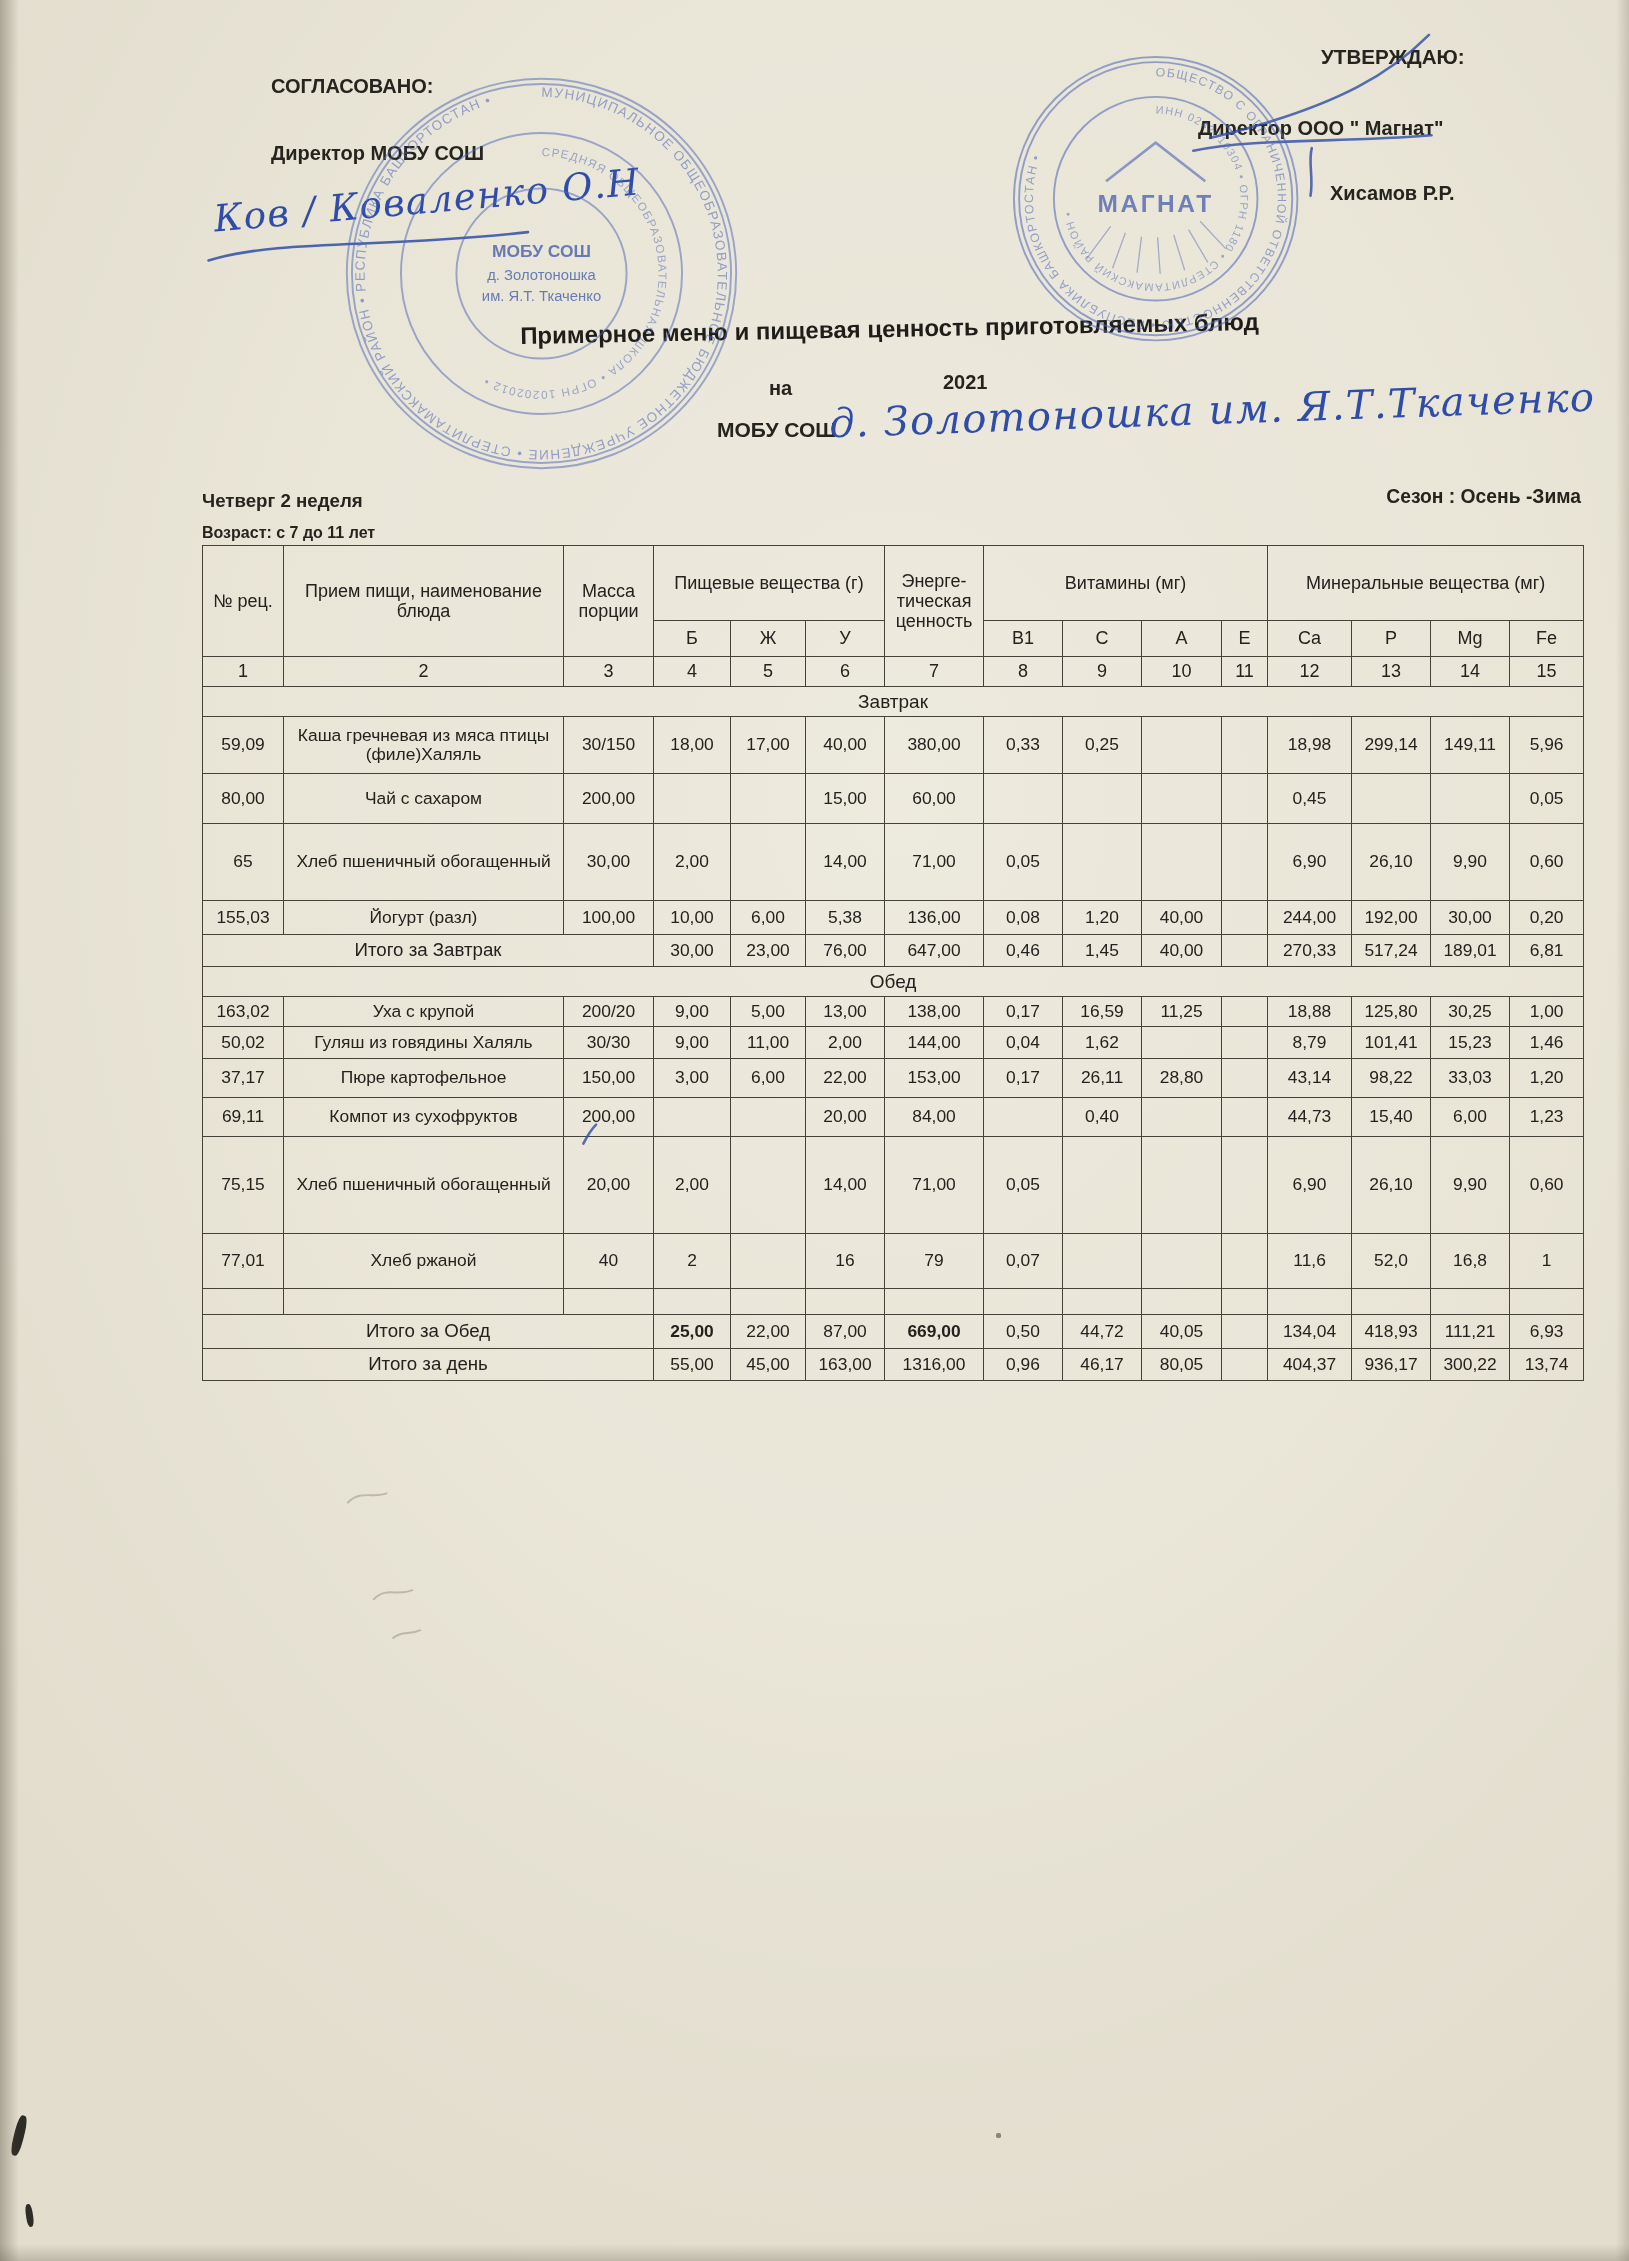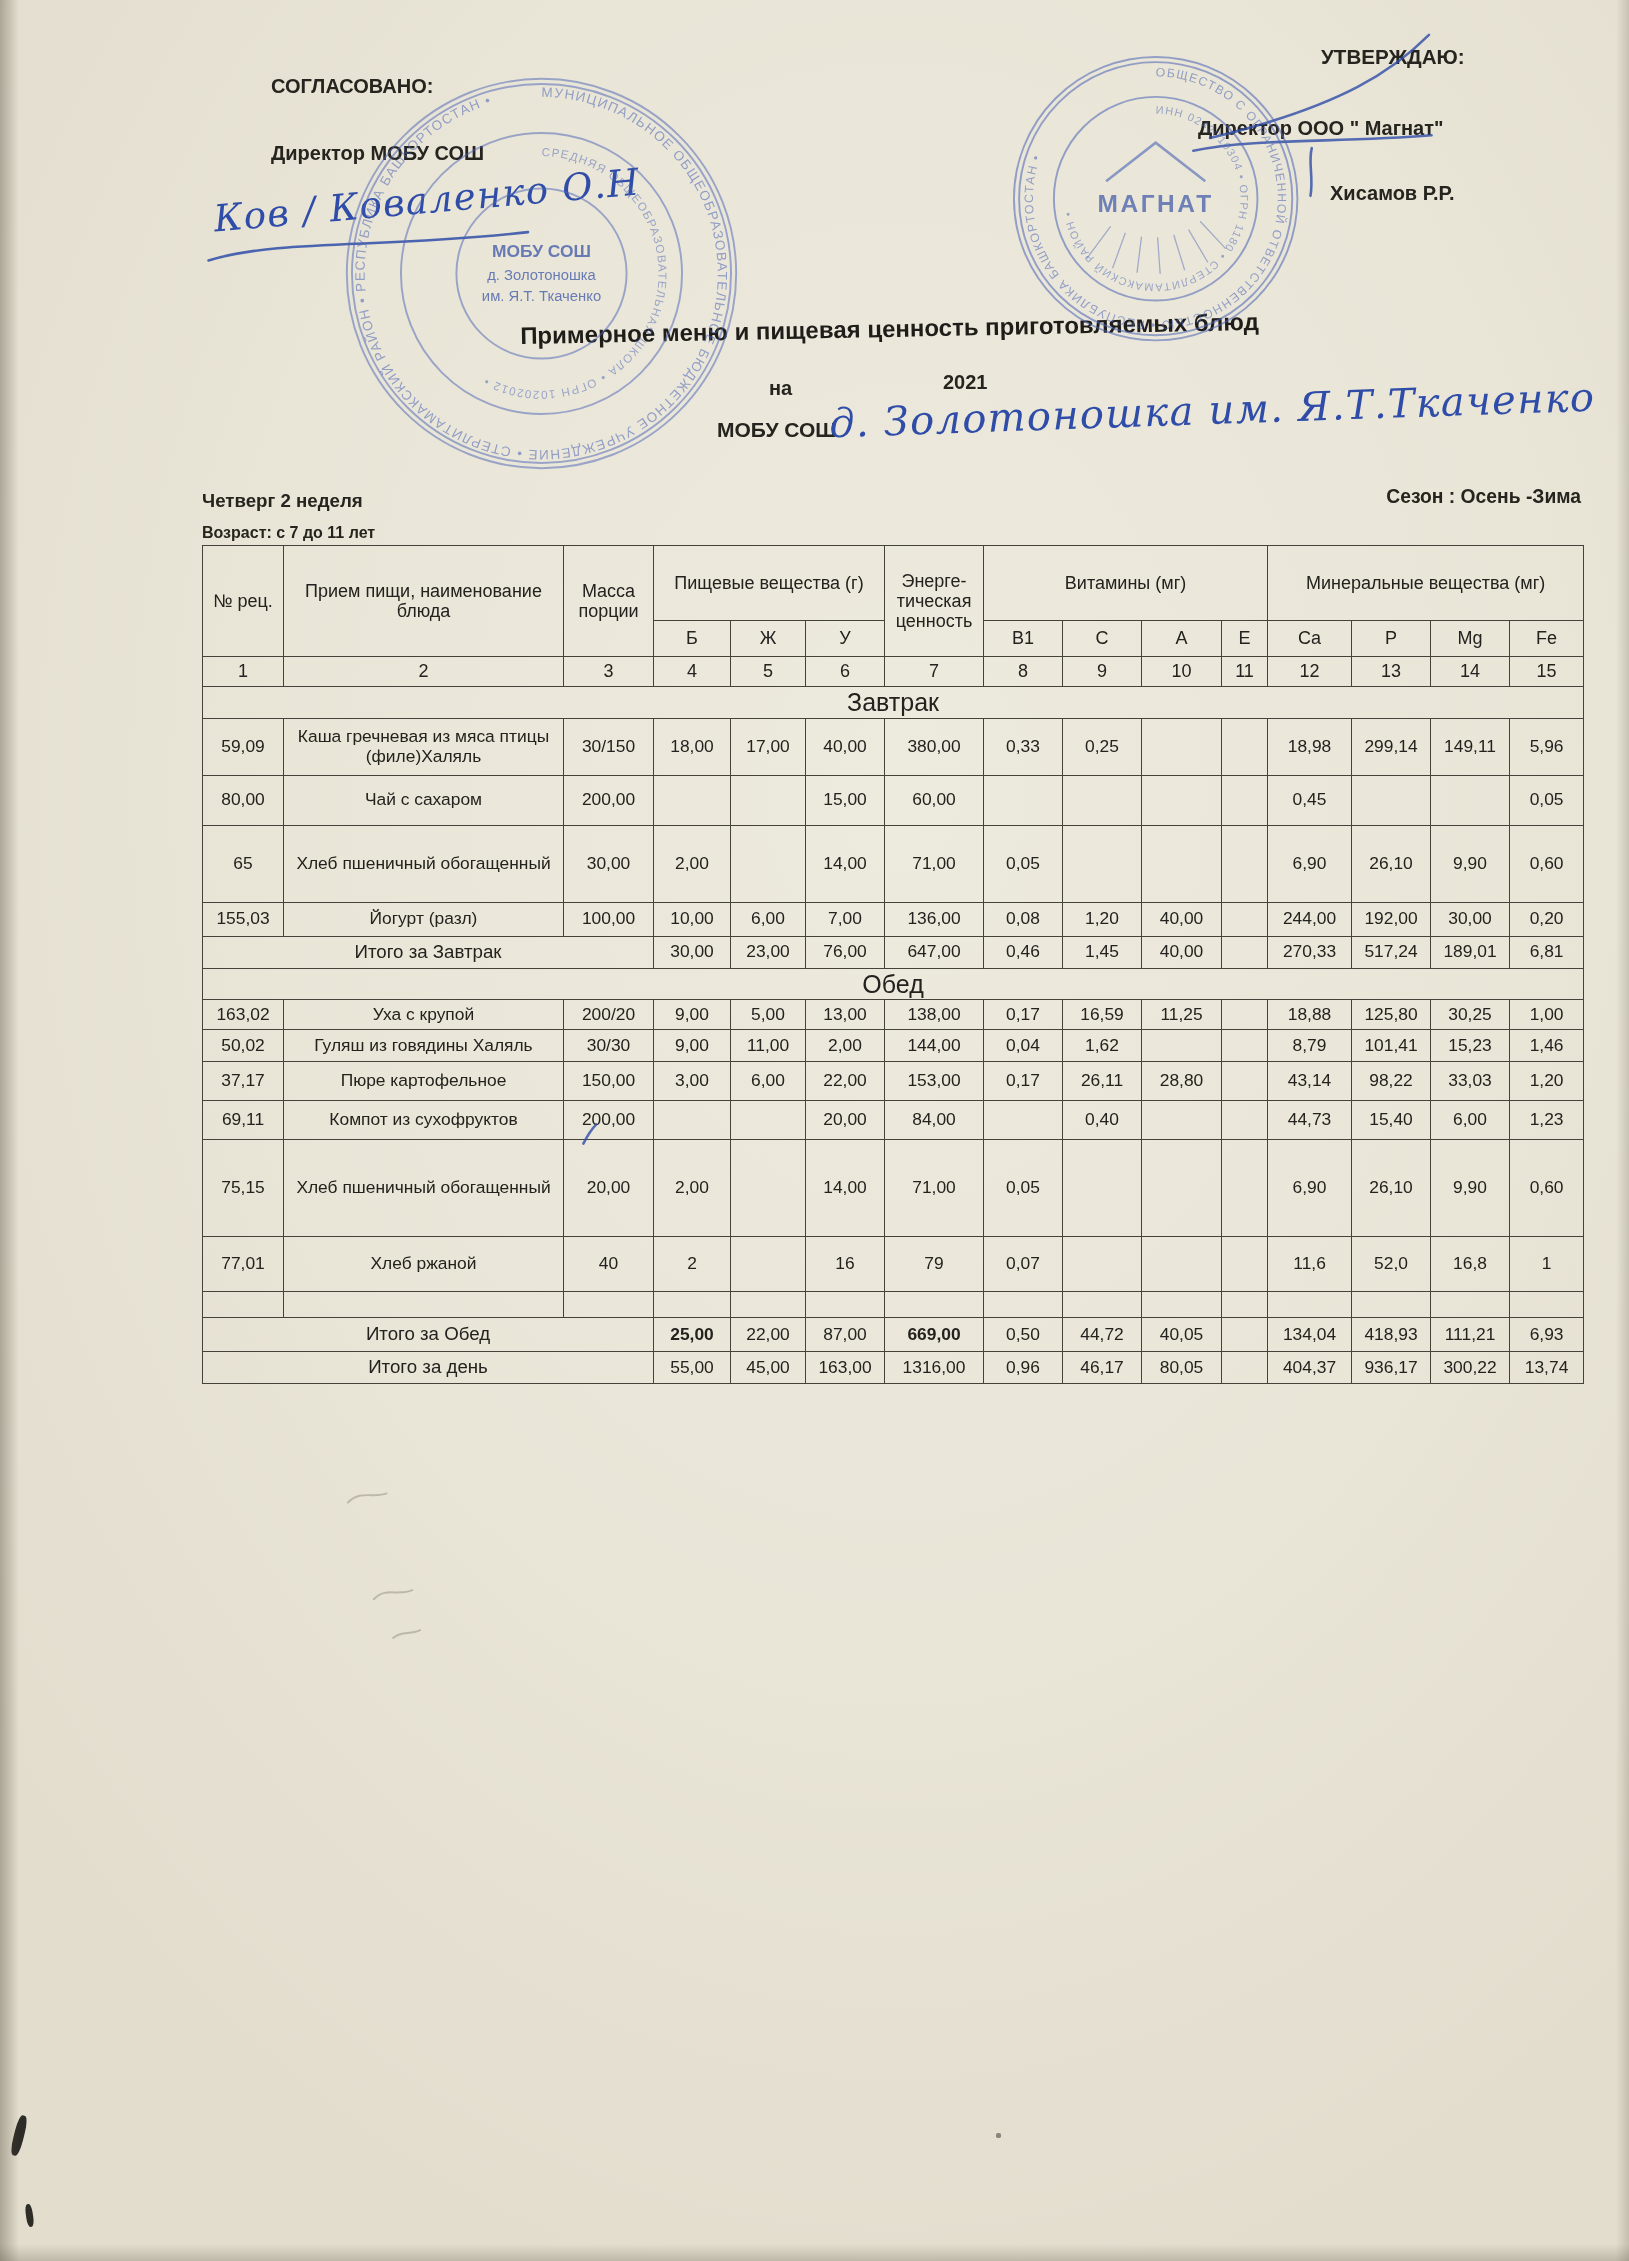--- a/index.html
+++ b/index.html
@@ -60,21 +60,21 @@
     padding: 1.3px 3.9px;
     text-align: center; vertical-align: middle;
     font-weight: normal; line-height: 1.12;
     overflow: hidden;
   }
   .menu-table thead tr.h1 { height: 75px; }
   .menu-table thead tr.h2 { height: 36px; }
   .menu-table thead tr.h3 { height: 30px; }
   .menu-table thead th { font-size: 18px; }
   .name-cell { text-align: left; }
-  .section-cell { text-align: left; font-weight: bold; font-size: 25px; padding-left: 13px; }
+  .section-cell { text-align: left; font-weight: bold; font-size: 19px; padding-left: 13px; }
   .total-label-cell { text-align: left; font-weight: bold; font-size: 18.7px; padding-left: 5.2px; }
 
   tbody tr:nth-child(1)  { height: 30px; }
   tbody tr:nth-child(2)  { height: 57px; }
   tbody tr:nth-child(3)  { height: 50px; }
   tbody tr:nth-child(4)  { height: 77px; }
   tbody tr:nth-child(5)  { height: 34px; }
   tbody tr:nth-child(6)  { height: 32px; }
   tbody tr:nth-child(7)  { height: 30px; }
   tbody tr:nth-child(8)  { height: 30px; }
@@ -238,21 +238,21 @@
           <td class="num-cell">26,10</td>
           <td class="num-cell">9,90</td>
           <td class="num-cell">0,60</td>
         </tr>
         <tr>
           <td class="num-cell">155,03</td>
           <td class="name-cell">Йогурт (разл)</td>
           <td class="num-cell">100,00</td>
           <td class="num-cell">10,00</td>
           <td class="num-cell">6,00</td>
-          <td class="num-cell">7,00</td>
+          <td class="num-cell">5,38</td>
           <td class="num-cell">136,00</td>
           <td class="num-cell">0,08</td>
           <td class="num-cell">1,20</td>
           <td class="num-cell">40,00</td>
           <td class="num-cell"></td>
           <td class="num-cell">244,00</td>
           <td class="num-cell">192,00</td>
           <td class="num-cell">30,00</td>
           <td class="num-cell">0,20</td>
         </tr>

